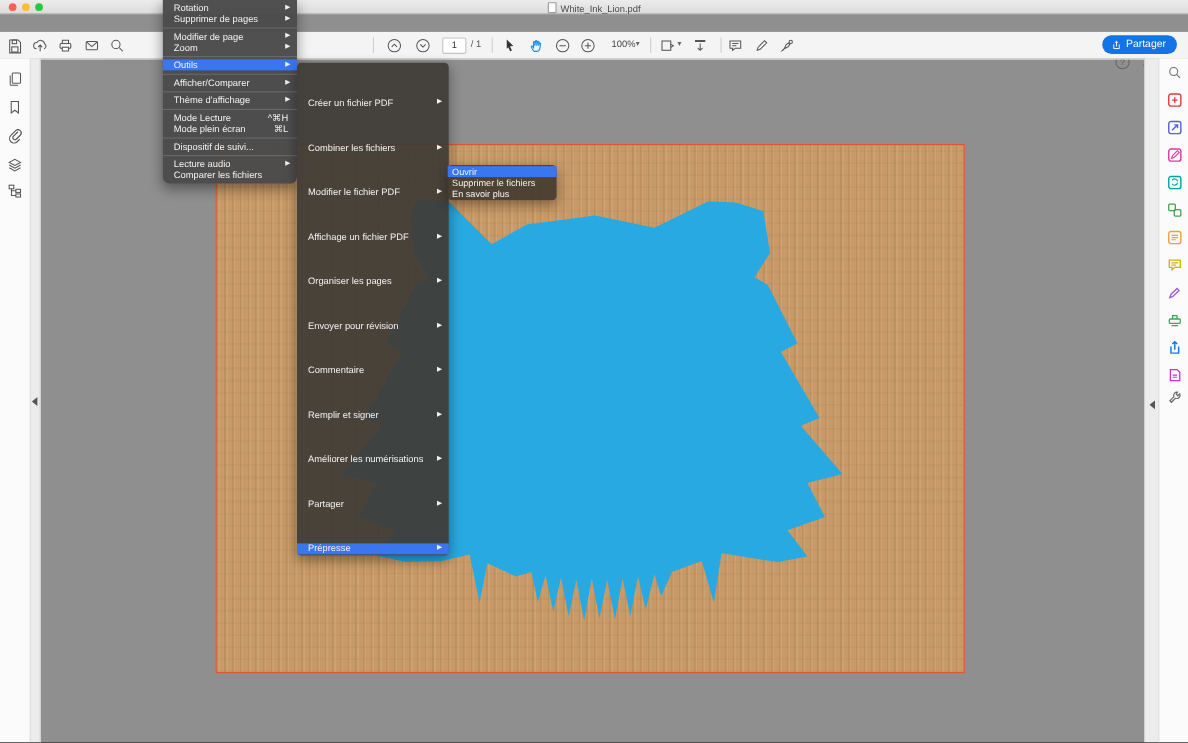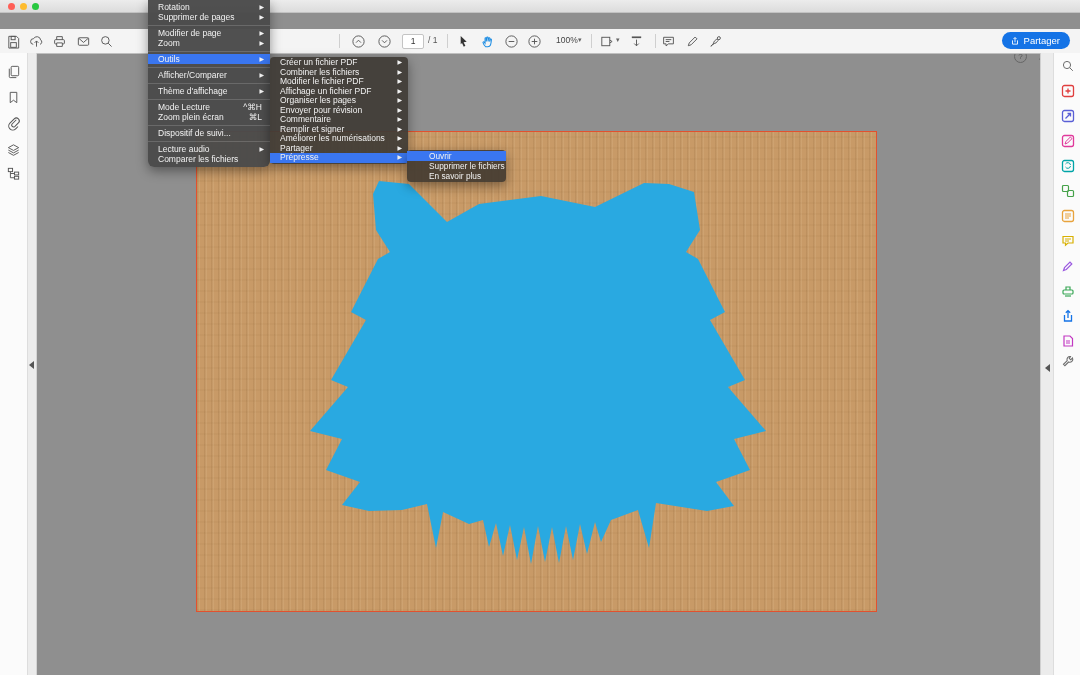--- a/index.html
+++ b/index.html
@@ -75,22 +75,22 @@
   .menu{position:absolute;color:#f2f2f2;font-size:8.5px;
     box-shadow:0 4px 12px rgba(0,0,0,.4);}
   .menu1{left:148px;top:0;width:122px;background:rgba(74,74,74,.97);
     border-radius:0 0 6px 6px;padding:2px 0 3px 0;}
   .menu2{left:270px;top:57px;width:138px;background:rgba(64,59,54,.93);
     border-radius:4px;padding:1px 0;}
   .menu3{left:407px;top:150px;width:99px;background:rgba(64,56,48,.90);
     border-radius:4px;padding:1px 0;}
   .mrow{position:relative;padding-left:10px;white-space:nowrap;}
   .menu1 .mrow{height:10px;line-height:10px;}
-  .menu2 .mrow{height:9.5px;line-height:9.5px;}
-  .menu3 .mrow{height:10px;line-height:10px;padding-left:22px;font-size:8.3px;}
+  .menu2 .mrow{height:9.5px;line-height:9.5px;margin-top:31px;}
+  .menu3 .mrow{height:10px;line-height:10px;padding-left:4px;font-size:8.3px;}
   .mrow.hl{background:#3a76f0;}
   .ma{position:absolute;right:6px;top:0;font-size:6px;}
   .ms{position:absolute;right:8px;top:0;}
   .msep{height:1px;background:rgba(255,255,255,.16);margin:2.5px 0;}
 </style>
 </head>
 <body>
 
 <div id="app">
 
@@ -104,20 +104,21 @@
         L292 415 L286 388 L272 392 L246 380 L239 416 L230 372 L205 378 L172 379 L145 373
         L163 350 L129 338 L145 307 L113 299 L151 255 L134 248 L169 188 L154 180 L181 127
         L193 120 L179 98 L176 62 Z"></path>
     </svg>
   </div>
 
   <div class="titlebar">
     <span class="tlight tl-red"></span>
     <span class="tlight tl-yellow"></span>
     <span class="tlight tl-green"></span>
+    <div class="win-title"><span class="doc-glyph"></span><span>White_Ink_Lion.pdf</span></div>
   </div>
 
   <div class="tabbar">
     <div class="tab inactive tab-home">Accueil</div>
     <div class="tab inactive tab-tools">Outils</div>
     <div class="tab active tab-doc">White_Ink_Li</div>
     <div class="top-right">
       <span class="help-circle">?</span>
       <svg width="12" height="12" viewBox="0 0 16 16">
           <path d="M8 2a4 4 0 0 1 4 4v3l1.5 2.5h-11L4 9V6a4 4 0 0 1 4-4z" fill="#6e6e6e"></path>
@@ -373,21 +374,21 @@
     <div class="mrow"><span>Modifier de page</span><span class="ma">▶</span></div>
     <div class="mrow"><span>Zoom</span><span class="ma">▶</span></div>
     <div class="msep"></div>
     <div class="mrow hl"><span>Outils</span><span class="ma">▶</span></div>
     <div class="msep"></div>
     <div class="mrow"><span>Afficher/Comparer</span><span class="ma">▶</span></div>
     <div class="msep"></div>
     <div class="mrow"><span>Thème d'affichage</span><span class="ma">▶</span></div>
     <div class="msep"></div>
     <div class="mrow"><span>Mode Lecture</span><span class="ms">^⌘H</span></div>
-    <div class="mrow"><span>Zoom plein écran</span><span class="ms">⌘L</span></div>
+    <div class="mrow"><span>Mode plein écran</span><span class="ms">⌘L</span></div>
     <div class="msep"></div>
     <div class="mrow"><span>Dispositif de suivi...</span></div>
     <div class="msep"></div>
     <div class="mrow"><span>Lecture audio</span><span class="ma">▶</span></div>
     <div class="mrow"><span>Comparer les fichiers</span></div>
   </div>
 
   <div class="menu menu2">
     <div class="mrow"><span>Créer un fichier PDF</span><span class="ma">▶</span></div>
     <div class="mrow"><span>Combiner les fichiers</span><span class="ma">▶</span></div>

